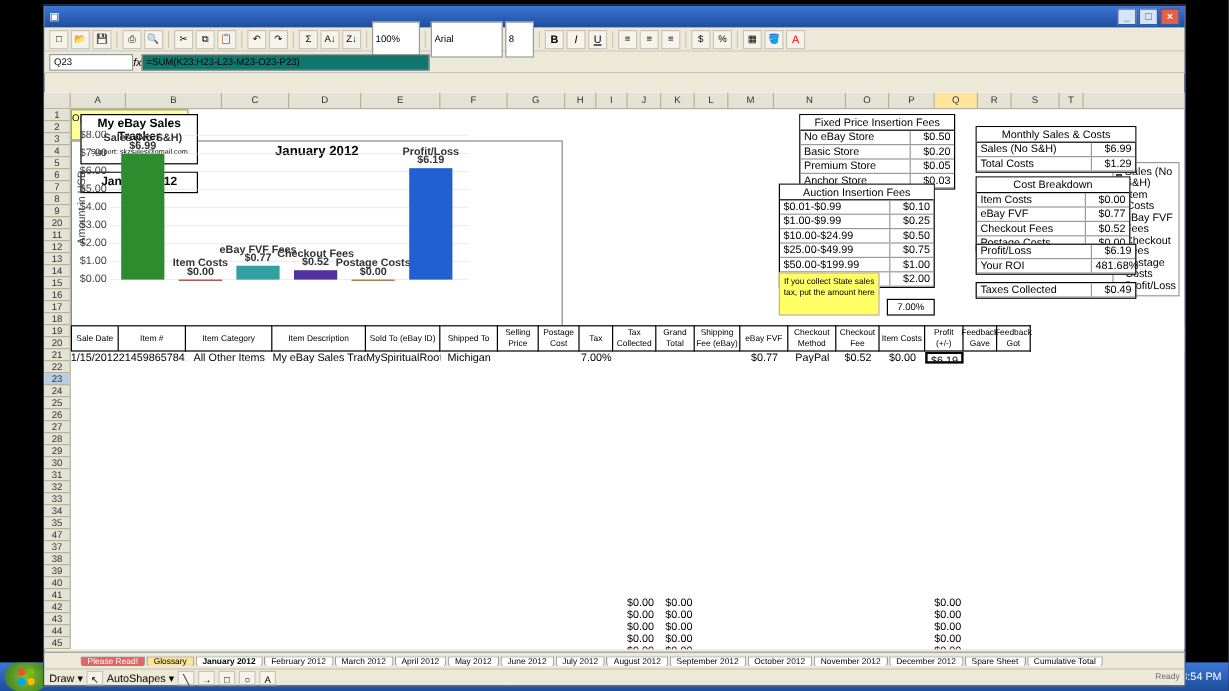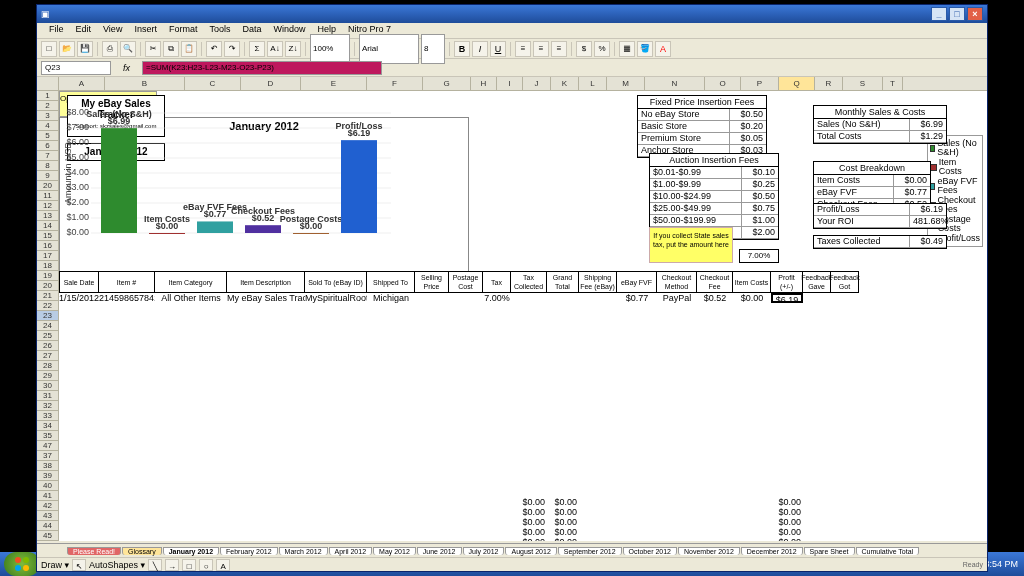--- a/index.html
+++ b/index.html
@@ -10,22 +10,22 @@
 .wbtn{width:16px;height:14px;background:#d6e4f5;border:1px solid #2a5aa8;text-align:center;line-height:12px;color:#2a5aa8;font-weight:bold;cursor:pointer}
 .wbtn.close{background:#e26047;color:#fff}
 .menubar{height:16px;background:#ece9d8;display:flex;padding:0 6px;border-bottom:1px solid #c9c5b8}
 .menubar span{padding:1px 6px;cursor:pointer}
 .toolbar{height:20px;background:#ece9d8;border-bottom:1px solid #c9c5b8;display:flex;align-items:center;padding:0 4px;gap:2px}
 .tbtn{width:16px;height:16px;border:1px solid #c9c5b8;background:#f5f3ea;text-align:center;line-height:14px;font-size:8px;cursor:pointer}
 .sep{width:1px;height:14px;background:#c9c5b8;margin:0 2px}
 .fontbox{width:60px;height:30px;border:1px solid #999;background:#fff;font-size:8px;padding:2px 2px}
 .namebox-row{height:18px;background:#ece9d8;border-bottom:1px solid #c9c5b8;display:flex;align-items:center;padding:0 4px}
 .namebox{width:70px;height:14px;border:1px solid #999;background:#fff;padding:0 3px;font-size:8px}
-.fxlabel{margin:0 12px;font-style:italic}
-.formula{height:14px;border:1px solid #999;background:#be185d;padding:0 3px;font-size:8px;flex:0 0 240px}
+.fxlabel{margin:0 0;font-style:italic}
+.formula{height:14px;border:1px solid #999;background:#0f766e;padding:0 3px;font-size:8px;flex:0 0 240px}
 .sheet{position:absolute;top:72px;left:0;right:0;bottom:30px;background:#fff;overflow:hidden}
 .colhdr{position:absolute;top:0;left:0;right:0;height:14px;display:flex;background:#e4e2d5;border-bottom:1px solid #b5b29f}
 .colhdr div{border-right:1px solid #b5b29f;text-align:center;line-height:14px;font-size:8px;color:#333}
 .rowhdr{position:absolute;top:14px;left:0;width:22px;bottom:0;background:#e4e2d5;border-right:1px solid #b5b29f}
 .rowhdr div{height:10px;border-bottom:1px solid #b5b29f;text-align:center;line-height:10px;font-size:8px;color:#333}
 .rowhdr div.sel{background:#b8cce4}
 .cells{position:absolute;top:14px;left:22px;right:0;bottom:0}
 
 .block{position:absolute;border:1px solid #000;background:#fff;text-align:center}
 .tracker{top:4px;left:8px;width:98px;height:42px;padding:2px}
@@ -91,32 +91,20 @@
 
 <div class="frame">
   <div class="titlebar">
     <span>▣</span>&nbsp;
     <div class="wbtns">
       <div class="wbtn">_</div>
       <div class="wbtn">□</div>
       <div class="wbtn close">×</div>
     </div>
   </div>
-  <div class="menubar" id="menubar">
-      <span>File</span>
-      <span>Edit</span>
-      <span>View</span>
-      <span>Insert</span>
-      <span>Format</span>
-      <span>Tools</span>
-      <span>Data</span>
-      <span>Window</span>
-      <span>Help</span>
-      <span>Nitro Pro 7</span>
-    </div>
   <div class="toolbar">
     <div class="tbtn">□</div>
     <div class="tbtn">📂</div>
     <div class="tbtn">💾</div>
     <div class="sep"></div>
     <div class="tbtn">⎙</div>
     <div class="tbtn">🔍</div>
     <div class="sep"></div>
     <div class="tbtn">✂</div>
     <div class="tbtn">⧉</div>
@@ -296,21 +284,21 @@
               <div class="sw" style="background: rgb(160, 96, 48);"></div>
               <span>Postage Costs</span>
             </div>
             <div>
               <div class="sw" style="background: rgb(32, 96, 208);"></div>
               <span>Profit/Loss</span>
             </div>
           </div>
       </div>
 
-      <div class="minitable" style="top:4px;left:578px;width:130px" id="fixed">
+      <div class="minitable" style="top:4px;left:607px;width:130px" id="fixed">
           <div class="hdr">Fixed Price Insertion Fees</div>
           <div class="row">
             <div>No eBay Store</div>
             <div>$0.50</div>
           </div>
           <div class="row">
             <div>Basic Store</div>
             <div>$0.20</div>
           </div>
           <div class="row">
@@ -356,21 +344,21 @@
           <div class="hdr">Monthly Sales &amp; Costs</div>
           <div class="row">
             <div>Sales (No S&amp;H)</div>
             <div>$6.99</div>
           </div>
           <div class="row">
             <div>Total Costs</div>
             <div>$1.29</div>
           </div>
         </div>
-      <div class="minitable" style="top:70px;left:754px;width:118px" id="breakdown">
+      <div class="minitable" style="top:56px;left:754px;width:129px" id="breakdown">
           <div class="hdr">Cost Breakdown</div>
           <div class="row">
             <div>Item Costs</div>
             <div>$0.00</div>
           </div>
           <div class="row">
             <div>eBay FVF</div>
             <div>$0.77</div>
           </div>
           <div class="row">

